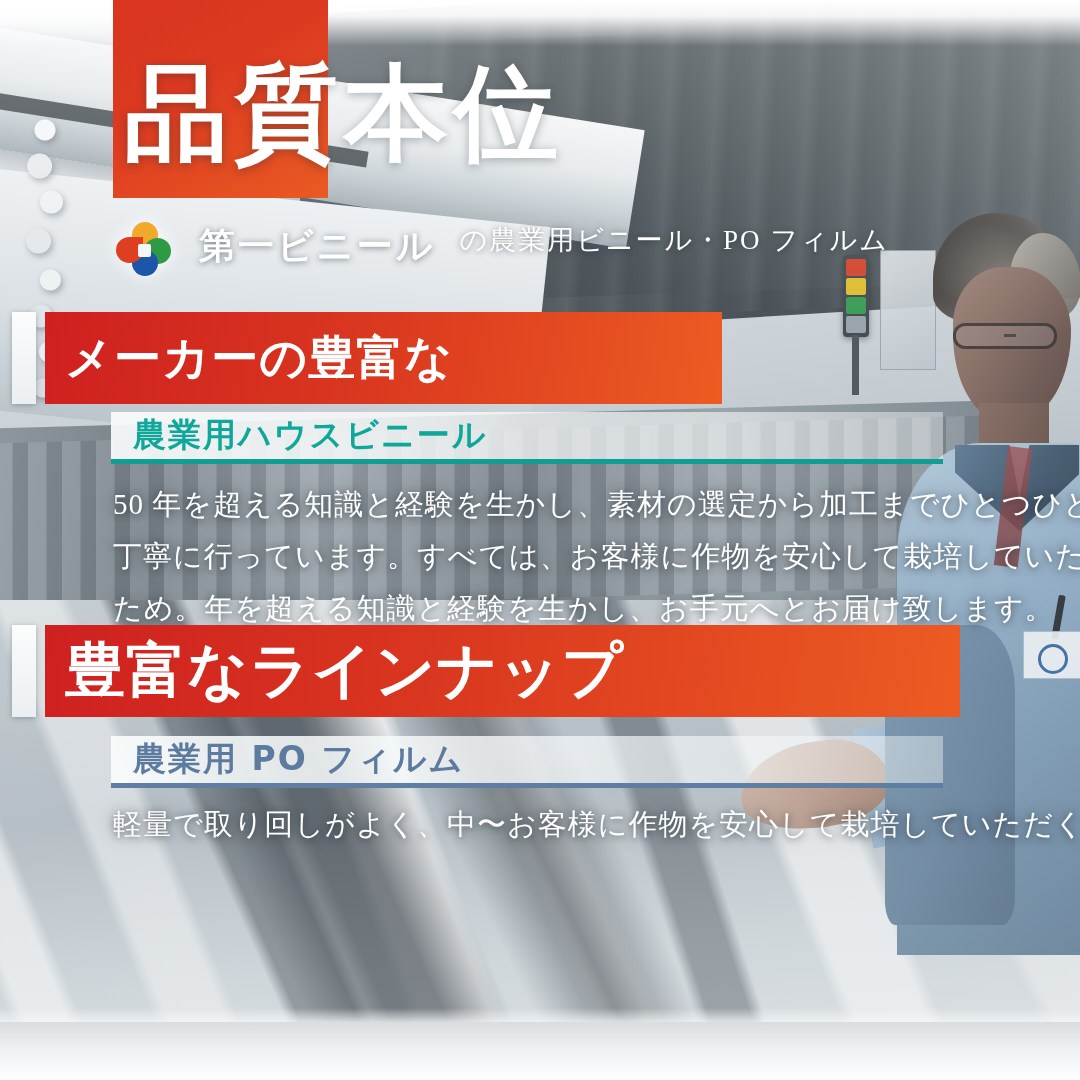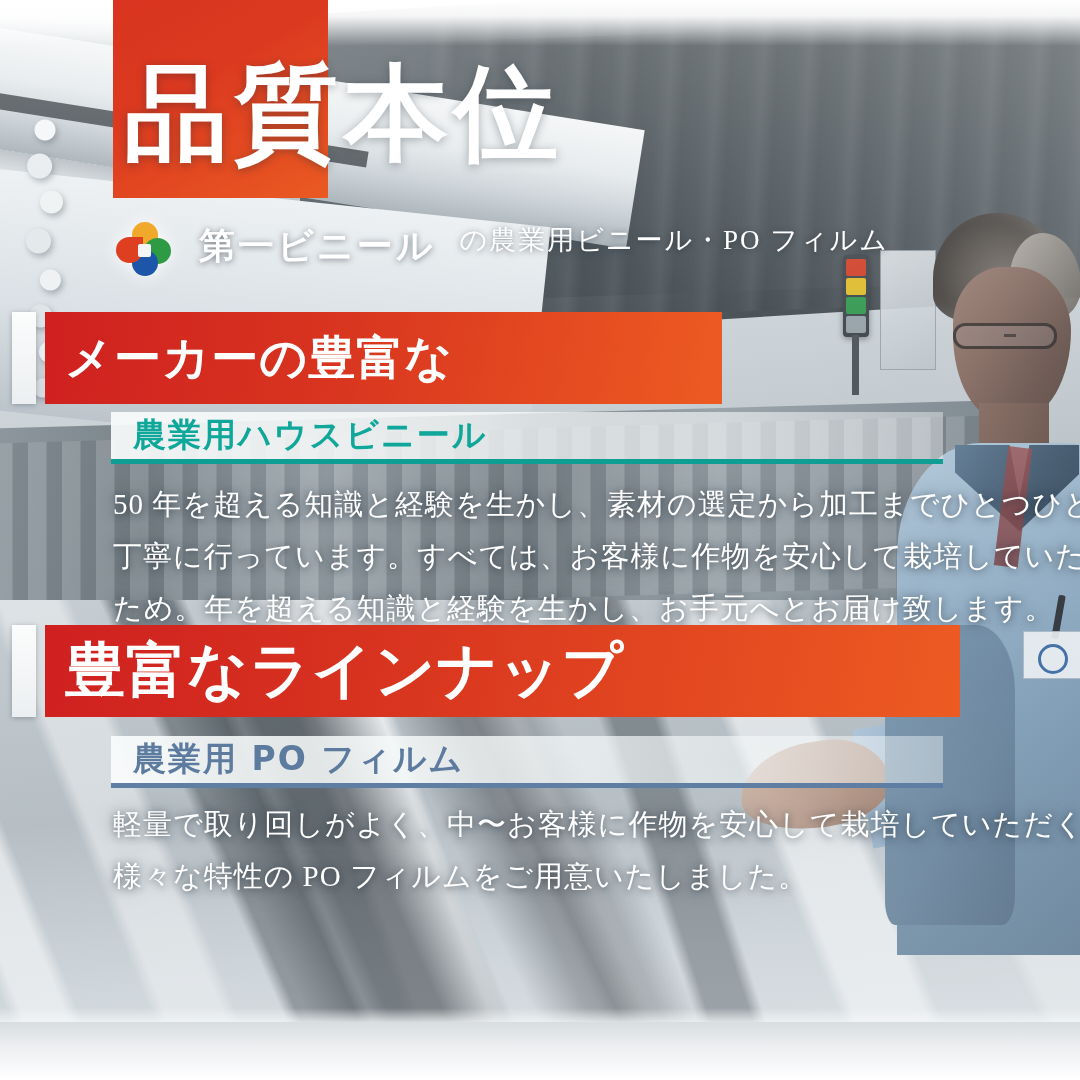--- a/index.html
+++ b/index.html
@@ -400,17 +400,16 @@
 
     <div class="sec-tick" style="top:625px"></div>
     <div class="sec-banner two">
       <span class="sec-big">豊富なラインナップ</span>
     </div>
     <div class="sub-plate slate">
       <span class="sub-text">農業用 PO フィルム</span>
     </div>
     <div class="para p2">
       <p>軽量で取り回しがよく、中〜お客様に作物を安心して栽培していただく</p>
-      <p>様々な特性の PO フィルムをご用意いたしました。</p>
     </div>
 
   </div>
 </div>
 
 </body></html>

